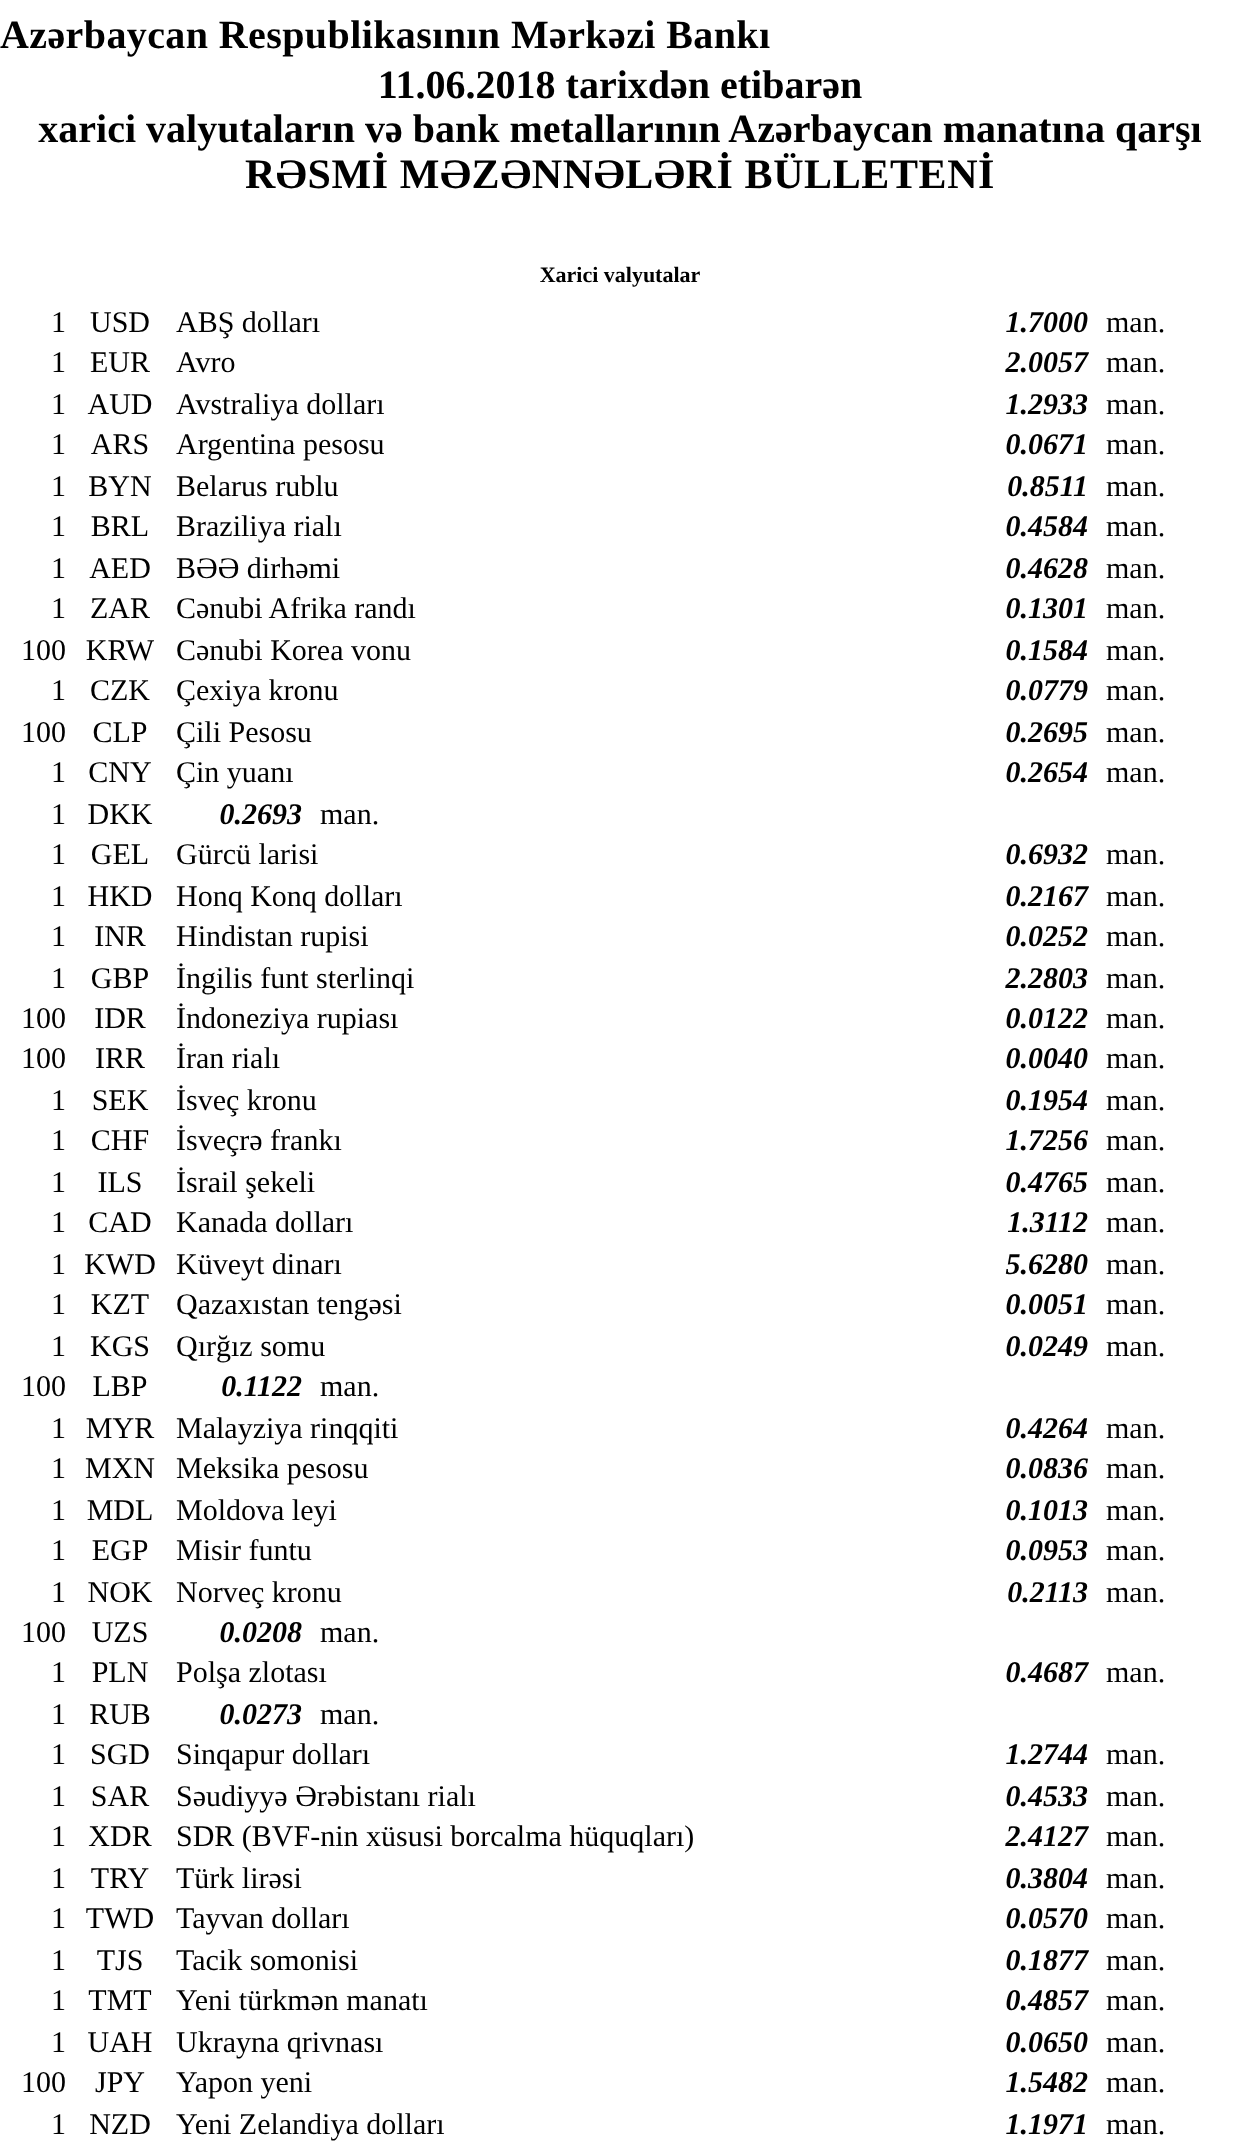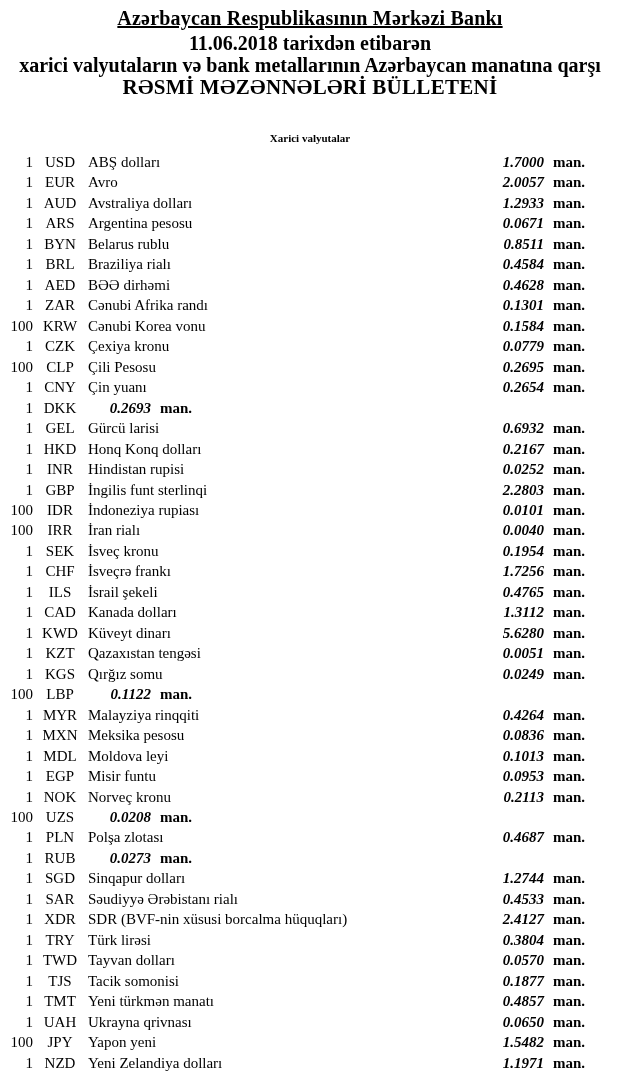--- a/index.html
+++ b/index.html
@@ -12,26 +12,24 @@
     width: 620px;
     height: 1073px;
     background: #ffffff;
     color: #000000;
     font-family: "Liberation Serif", serif;
     overflow: hidden;
     box-sizing: border-box;
     padding-top: 5px;
   }
   .hdr-title {
-    text-align: center;
     font-weight: bold;
     font-size: 20px;
     line-height: 27px;
     letter-spacing: 0.2px;
-    text-decoration: underline;
   }
   .hdr-line2, .hdr-line3 {
     text-align: center;
     font-weight: bold;
     font-size: 20px;
     line-height: 22px;
   }
   .hdr-line4 {
     text-align: center;
     font-weight: bold;
@@ -79,21 +77,20 @@
     text-align: right;
     font-weight: bold;
     font-style: italic;
     flex: 0 0 auto;
   }
   .cell-unit {
     width: 35px;
     margin-left: 9px;
     text-align: left;
     flex: 0 0 auto;
-    font-weight: bold;
   }
 </style>
 </head>
 <body>
 
 <div class="doc">
   <div class="hdr-title">Azərbaycan Respublikasının Mərkəzi Bankı</div>
   <div class="hdr-line2">11.06.2018 tarixdən etibarən</div>
   <div class="hdr-line3">xarici valyutaların və bank metallarının Azərbaycan manatına qarşı</div>
   <div class="hdr-line4">RƏSMİ MƏZƏNNƏLƏRİ BÜLLETENİ</div>
@@ -233,21 +230,21 @@
     <span class="cell-code">GBP</span>
     <span class="cell-name">İngilis funt sterlinqi</span>
     <span class="cell-rate">2.2803</span>
     <span class="cell-unit">man.</span>
   </div>
 
   <div class="row">
     <span class="cell-qty">100</span>
     <span class="cell-code">IDR</span>
     <span class="cell-name">İndoneziya rupiası</span>
-    <span class="cell-rate">0.0101</span>
+    <span class="cell-rate">0.0122</span>
     <span class="cell-unit">man.</span>
   </div>
 
   <div class="row">
     <span class="cell-qty">100</span>
     <span class="cell-code">IRR</span>
     <span class="cell-name">İran rialı</span>
     <span class="cell-rate">0.0040</span>
     <span class="cell-unit">man.</span>
   </div>

